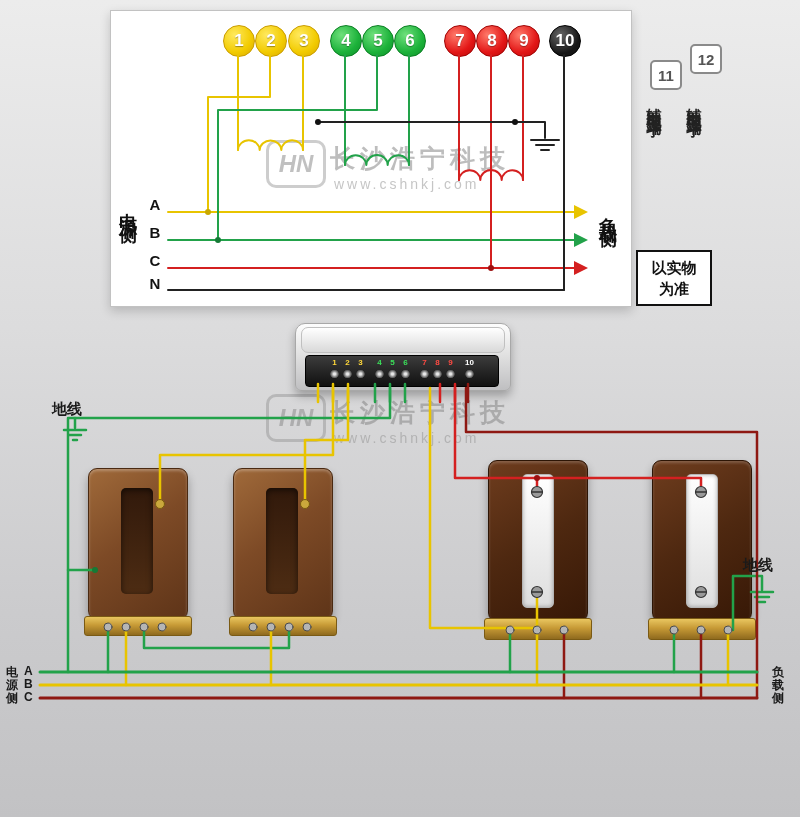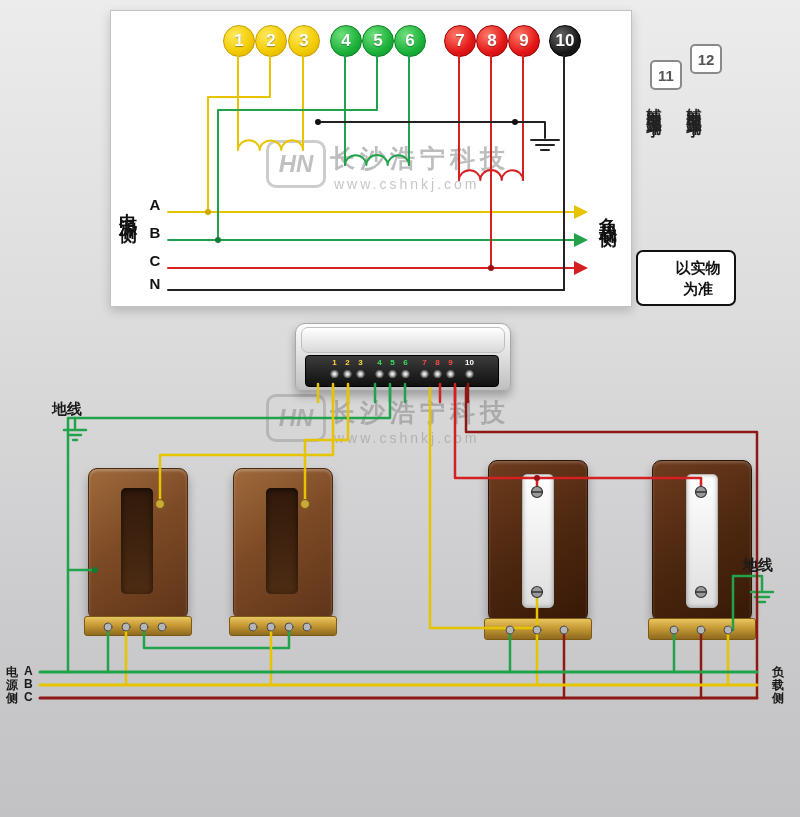--- a/index.html
+++ b/index.html
@@ -18,23 +18,23 @@
   .t-red   {background:radial-gradient(circle at 35% 30%,#ff7a6a,#e31717 60%,#bb0606);border:1px solid #a00404;}
   .t-black {background:radial-gradient(circle at 35% 30%,#666,#151515 65%);border:1px solid #000;}
 
   .vtext{writing-mode:vertical-rl;text-orientation:upright;color:#111;}
   .side-label{font-size:18px;font-weight:bold;letter-spacing:7px;}
   .phase-letter{font-size:15px;font-weight:bold;color:#111;width:22px;text-align:center;}
 
   .aux-box{width:28px;height:26px;border:2px solid #8a8a8a;border-radius:5px;background:#fff;color:#555;
            display:flex;align-items:center;justify-content:center;font-size:15px;font-weight:bold;margin-left:12px;}
   .aux-label{font-size:15px;font-weight:bold;letter-spacing:3px;color:#222;height:170px;}
-  .note-box{width:72px;height:52px;border:2px solid #111;border-radius:7px;background:#fff;
+  .note-box{width:72px;height:52px;border:2px solid #111;border-radius:0;background:#fff;
             display:flex;flex-direction:column;align-items:center;justify-content:center;
-            font-size:15px;font-weight:600;color:#111;line-height:21px;padding-left:24px;}
+            font-size:15px;font-weight:600;color:#111;line-height:21px;}
 
   
   .wm-logo{width:54px;height:42px;border:3px solid rgba(145,145,145,.45);border-radius:10px;
            display:flex;align-items:center;justify-content:center;font-style:italic;font-weight:bold;
            font-size:24px;color:rgba(140,140,140,.55);}
   .wm-name{font-size:25px;font-weight:bold;letter-spacing:5px;color:rgba(135,135,135,.55);}
   .wm-url{font-size:14px;letter-spacing:3px;color:rgba(150,150,150,.55);}
 
   
   .meter-body{left:295px;top:323px;width:214px;height:66px;border:1px solid #a8a8a8;border-radius:10px 10px 6px 6px;

